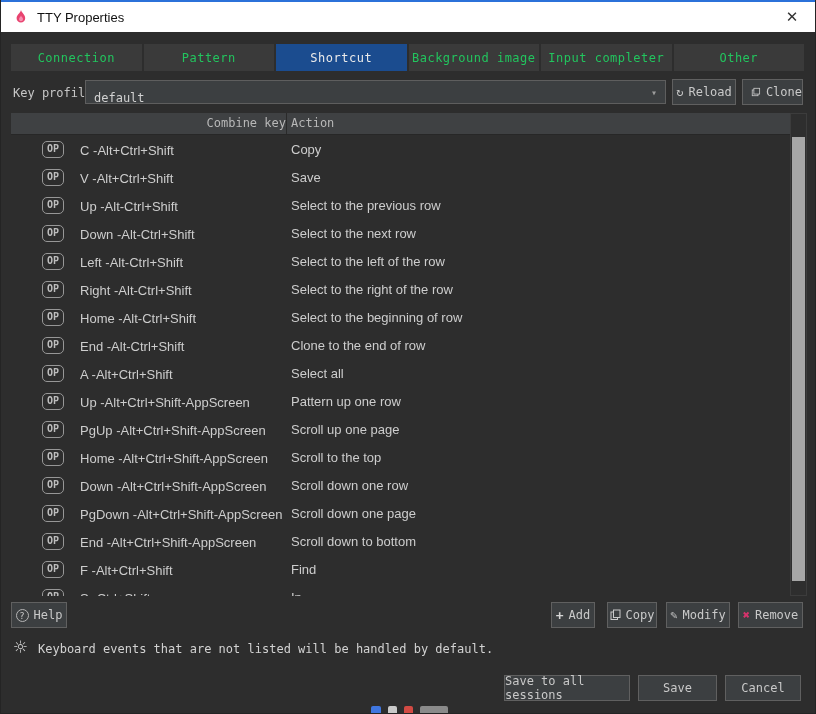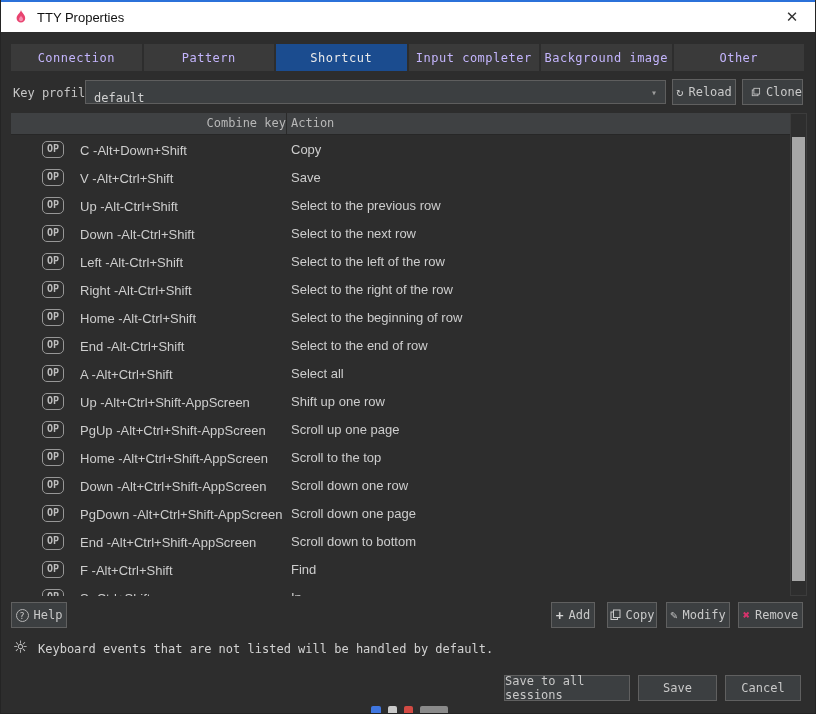--- a/index.html
+++ b/index.html
@@ -20,21 +20,21 @@
   .flame { width:16px; height:16px; margin-right:8px; flex:0 0 auto; }
   .title { font-size:13px; color:#111; }
   .close-btn {
     margin-left:auto; width:22px; height:22px; text-align:center; line-height:22px;
     color:#333; font-size:15px; cursor:default;
   }
 
   
   .tabs { position:absolute; top:44px; left:10px; right:11px; height:27px; display:flex; gap:2px; }
   .tab {
-    flex:1; background:#3a3a3a; color:#c4b5fd; font-size:12px;
+    flex:1; background:#3a3a3a; color:#22c55e; font-size:12px;
     display:flex; align-items:center; justify-content:center; letter-spacing:.5px;
   }
   .tab.active { background:#1b4c8f; color:#eaeaea; }
 
   
   .kp-label { position:absolute; top:86px; left:12px; font-size:12px; color:#c6c6c6; }
   .dropdown {
     position:absolute; top:80px; left:84px; width:581px; height:24px;
     background:#3c3f41; border:1px solid #5e5e5e; display:flex; align-items:center;
   }
@@ -109,22 +109,22 @@
       <path d="M8 6.5 C8.3 8 10 8.4 10 10.2 A2 2 0 0 1 6 10.2 C6 8.6 7.7 8 8 6.5 Z" fill="#f78fb0"></path>
     </svg>
     <span class="title">TTY Properties</span>
     <span class="close-btn">✕</span>
   </div>
 
   <div class="tabs">
     <div class="tab">Connection</div>
     <div class="tab">Pattern</div>
     <div class="tab active">Shortcut</div>
+    <div class="tab">Background image</div>
     <div class="tab">Input completer</div>
-    <div class="tab">Background image</div>
     <div class="tab">Other</div>
   </div>
 
   <span class="kp-label">Key profile</span>
   <div class="dropdown">
     <span class="dropdown-value">default</span>
     <span class="dropdown-caret">▾</span>
   </div>
   <div class="btn reload-btn">
     <span class="icon-glyph">↻</span>
@@ -140,21 +140,21 @@
 
   <div class="table">
     <div class="thead">
       <div class="th-key">Combine key</div>
       <div class="th-action">Action</div>
     </div>
     <div class="rows">
       <div class="row">
         <div class="cell-key">
             <span class="badge">OP</span>
-            <span>C -Alt+Down+Shift</span>
+            <span>C -Alt+Ctrl+Shift</span>
           </div>
         <div class="cell-action">Copy</div>
       </div>
       <div class="row">
         <div class="cell-key">
             <span class="badge">OP</span>
             <span>V -Alt+Ctrl+Shift</span>
           </div>
         <div class="cell-action">Save</div>
       </div>
@@ -191,35 +191,35 @@
             <span class="badge">OP</span>
             <span>Home -Alt-Ctrl+Shift</span>
           </div>
         <div class="cell-action">Select to the beginning of row</div>
       </div>
       <div class="row">
         <div class="cell-key">
             <span class="badge">OP</span>
             <span>End -Alt-Ctrl+Shift</span>
           </div>
-        <div class="cell-action">Select to the end of row</div>
+        <div class="cell-action">Clone to the end of row</div>
       </div>
       <div class="row">
         <div class="cell-key">
             <span class="badge">OP</span>
             <span>A -Alt+Ctrl+Shift</span>
           </div>
         <div class="cell-action">Select all</div>
       </div>
       <div class="row">
         <div class="cell-key">
             <span class="badge">OP</span>
             <span>Up -Alt+Ctrl+Shift-AppScreen</span>
           </div>
-        <div class="cell-action">Shift up one row</div>
+        <div class="cell-action">Pattern up one row</div>
       </div>
       <div class="row">
         <div class="cell-key">
             <span class="badge">OP</span>
             <span>PgUp -Alt+Ctrl+Shift-AppScreen</span>
           </div>
         <div class="cell-action">Scroll up one page</div>
       </div>
       <div class="row">
         <div class="cell-key">

